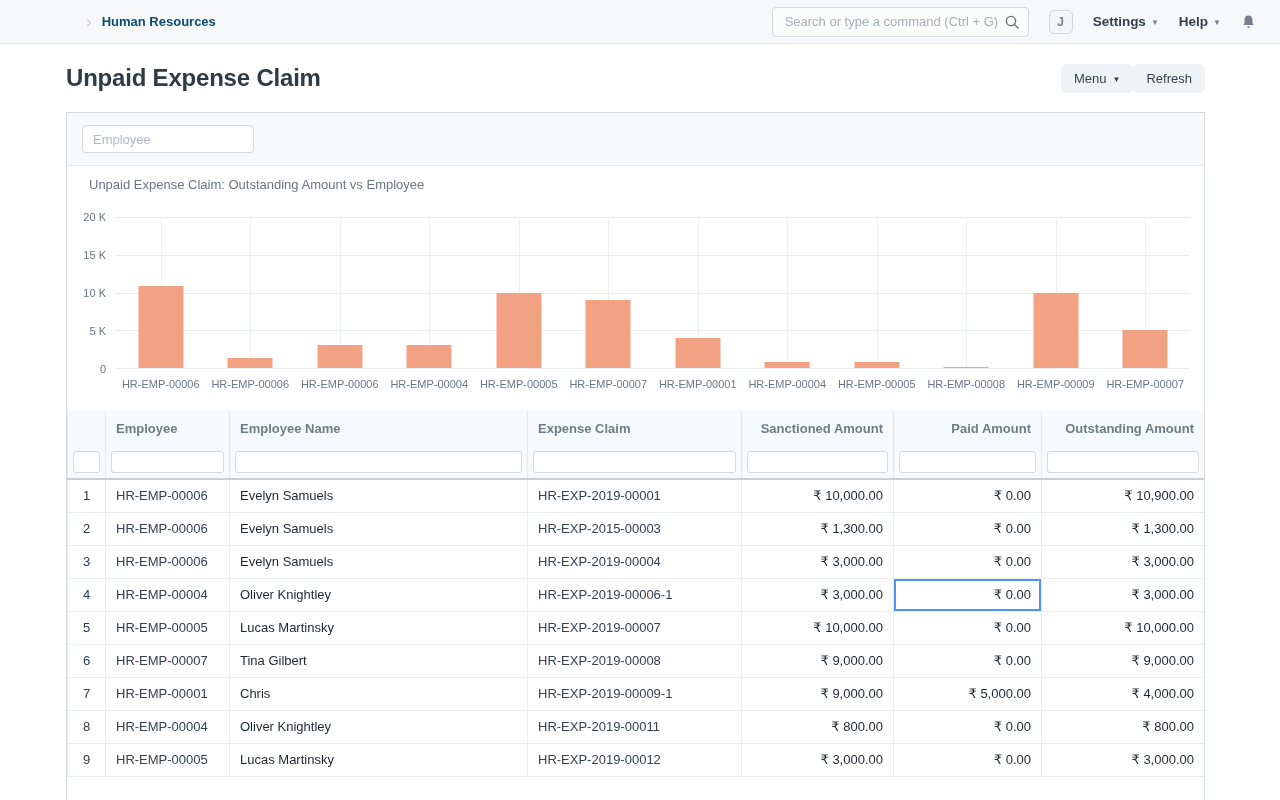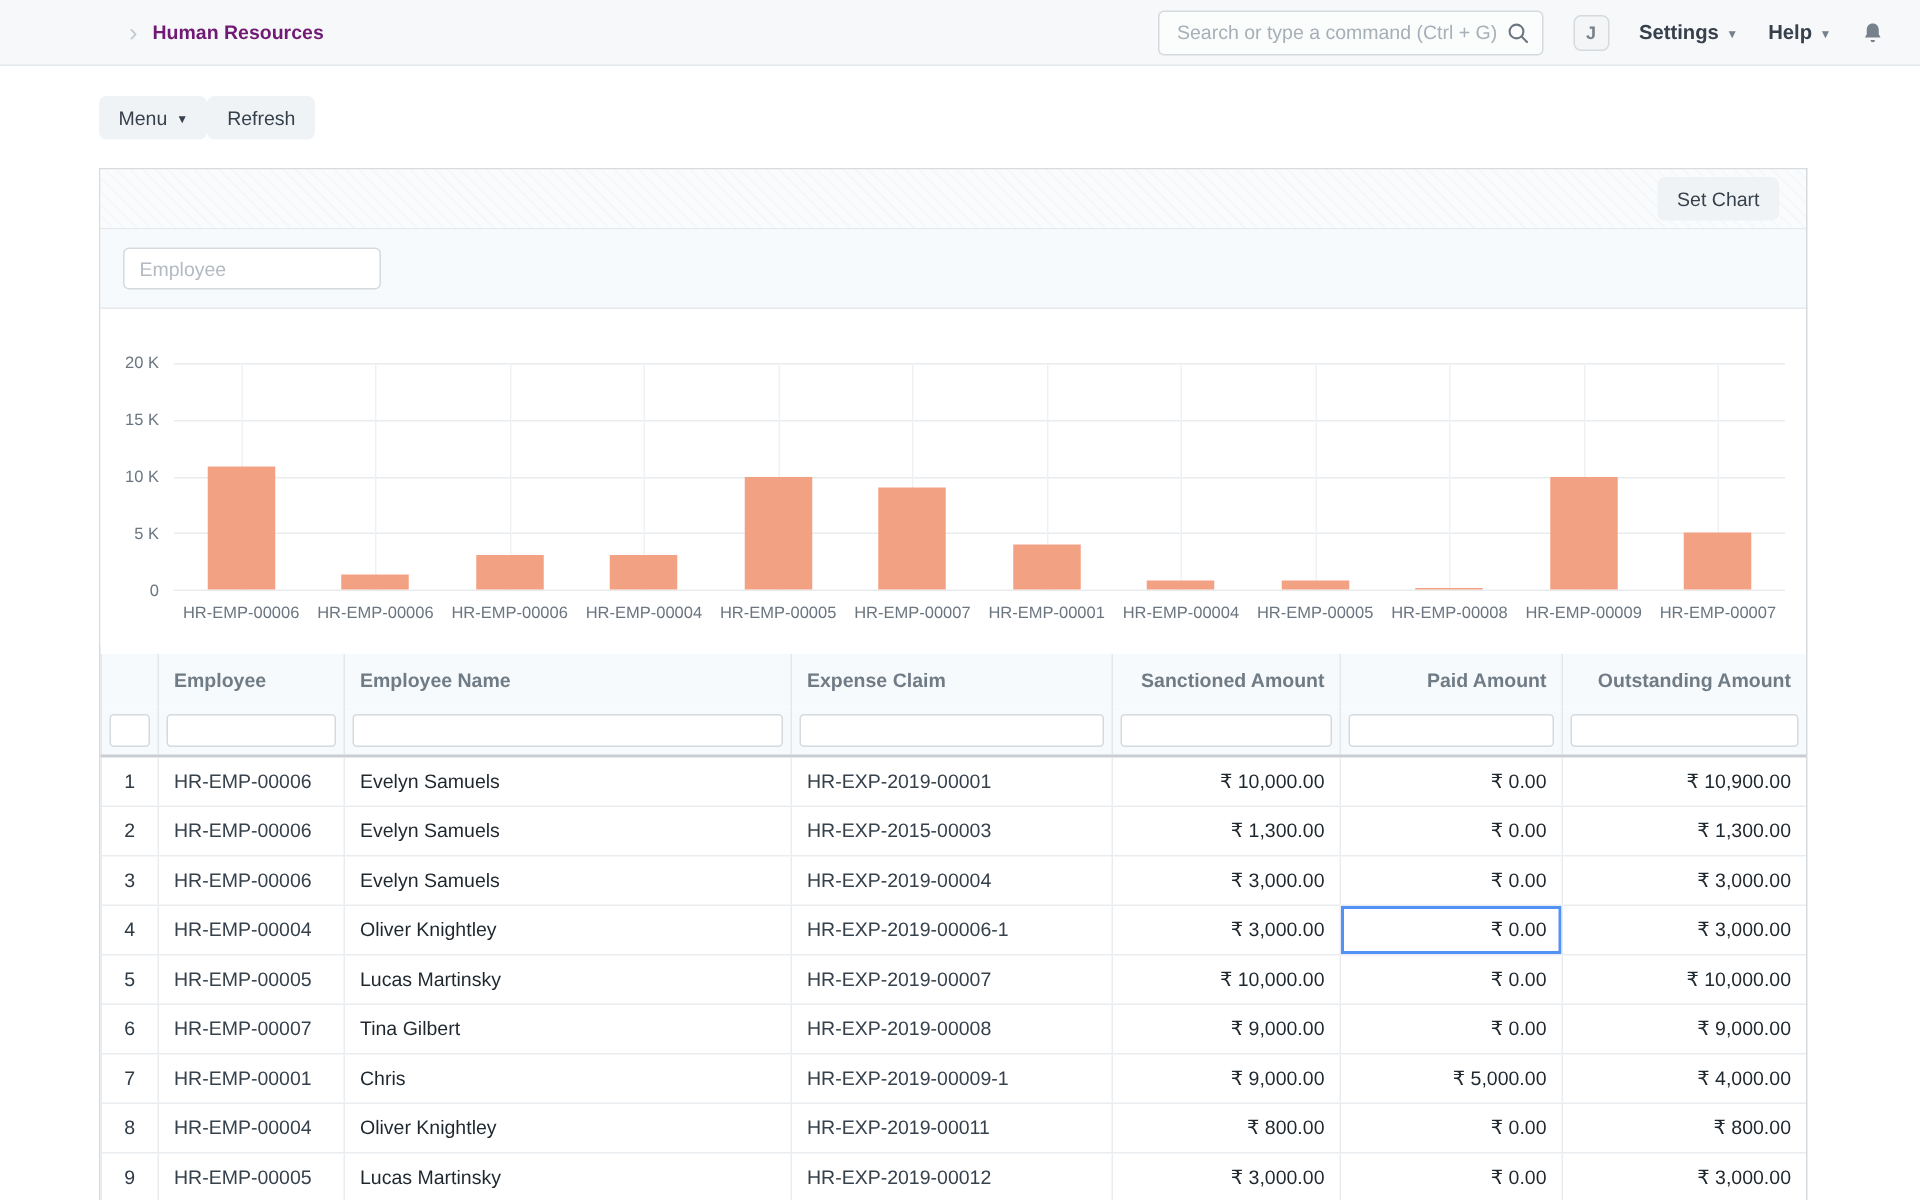--- a/index.html
+++ b/index.html
@@ -4,21 +4,21 @@
 <style>
   * { margin:0; padding:0; box-sizing:border-box; }
   html,body { width:1280px; height:800px; overflow:hidden; background:#fff;
     font-family:"Liberation Sans","DejaVu Sans",sans-serif; color:#36414c; }
 
   
   .navbar { height:44px; background:#f7f8fa; border-bottom:1px solid #e4e8eb;
     display:flex; align-items:center; justify-content:space-between; padding:0 24px 0 86px; }
   .crumbs { display:flex; align-items:center; gap:10px; }
   .crumb-chev { color:#c3cad1; font-size:17px; line-height:1; font-weight:400; }
-  .crumb-label { font-size:13px; font-weight:700; color:#701a75; }
+  .crumb-label { font-size:13px; font-weight:700; color:#0c4a6e; }
   .nav-right { display:flex; align-items:center; gap:20px; }
   .searchbox { position:relative; width:257px; }
   .searchbox input { width:100%; height:30px; border:1px solid #d4dade; border-radius:4px;
     background:#fbfcfc; padding:0 30px 0 12px; font-size:13px; color:#36414c;
     font-family:inherit; outline:none; }
   .searchbox input::placeholder { color:#a7afb7; }
   .searchbox .mag { position:absolute; right:9px; top:7px; }
   .avatar { width:24px; height:24px; border:1px solid #d4dade; border-radius:5px;
     background:#f3f5f6; color:#76818b; font-size:12px; font-weight:600;
     display:flex; align-items:center; justify-content:center; }
@@ -111,44 +111,41 @@
       <span class="caret">▼</span>
     </button>
     <svg width="15" height="16" viewBox="0 0 15 16">
       <path d="M7.5 1.6c-2.4 0-4 1.8-4 4.2v3.1L2.3 11h10.4l-1.2-2.1V5.8c0-2.4-1.6-4.2-4-4.2z" fill="#76818b"></path>
       <path d="M6 12.6a1.5 1.5 0 0 0 3 0z" fill="#76818b"></path>
     </svg>
   </div>
 </header>
 
 <div class="page-head">
+  <h1 class="page-title">Unpaid Expense Claim</h1>
   <div class="head-actions">
     <button class="btn">
       <span>Menu</span>
       <span class="caret" style="color:#36414c">▼</span>
     </button>
     <button class="btn">
       <span>Refresh</span>
     </button>
   </div>
 </div>
 
 <div class="card">
 
-  <div class="toolbar-band">
-    <button class="btn">
-      <span>Set Chart</span>
-    </button>
-  </div>
 
   <div class="filter-band">
     <input type="text" placeholder="Employee" style="">
   </div>
 
   <div class="chart-section">
+    <div class="chart-title">Unpaid Expense Claim: Outstanding Amount vs Employee</div>
     <div class="chart-wrap">
       <div class="chart-plot" id="chart-plot">
           <div class="gridline" style="top: 0%;">
             <span class="ylabel" style="top: 0%;">20 K</span>
           </div>
           <div class="gridline" style="top: 25%;">
             <span class="ylabel" style="top: 25%;">15 K</span>
           </div>
           <div class="gridline" style="top: 50%;">
             <span class="ylabel" style="top: 50%;">10 K</span>

